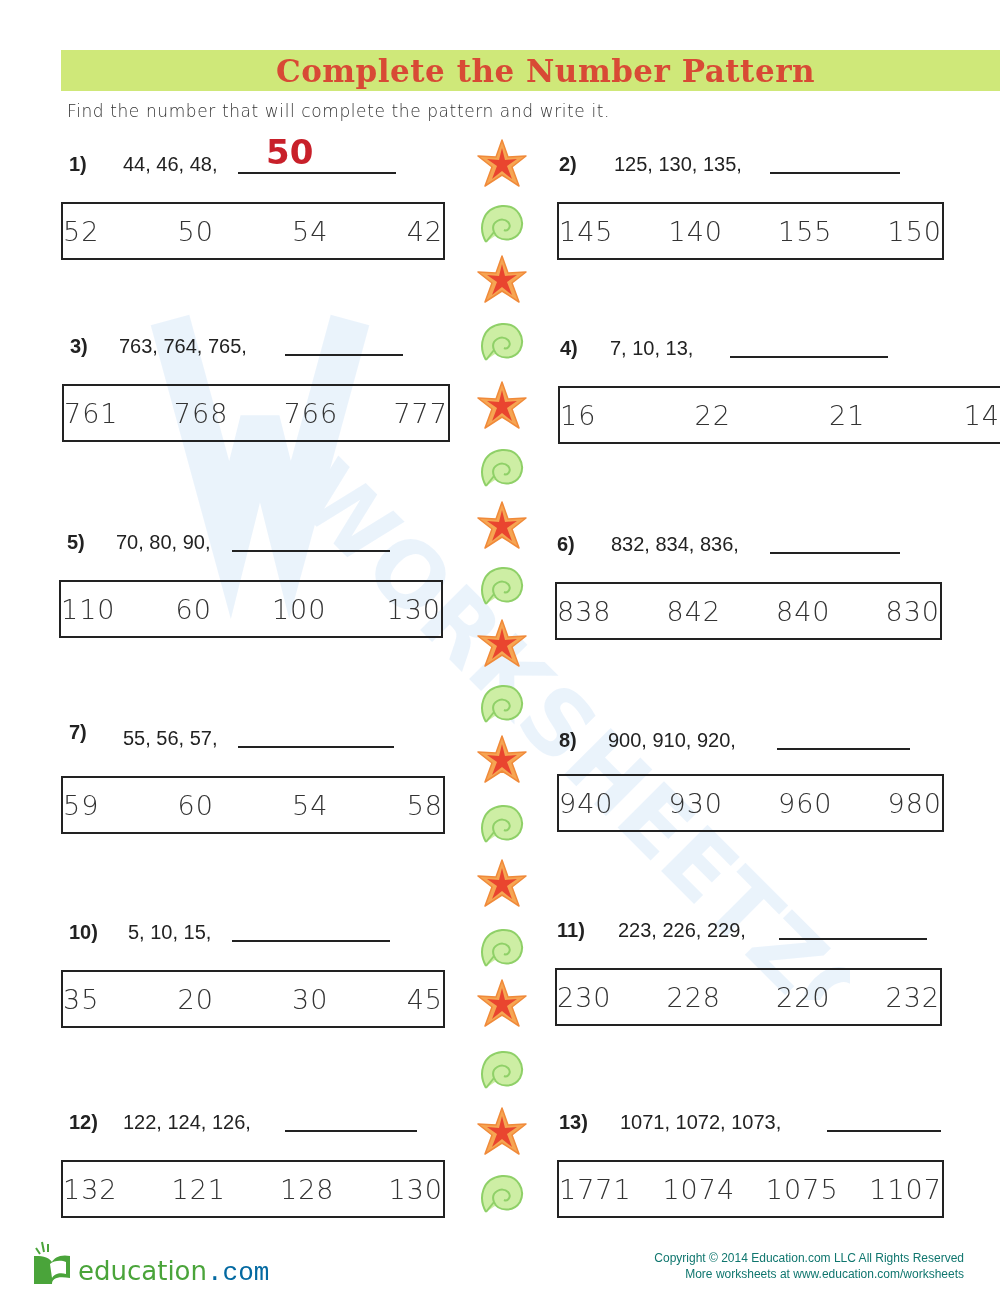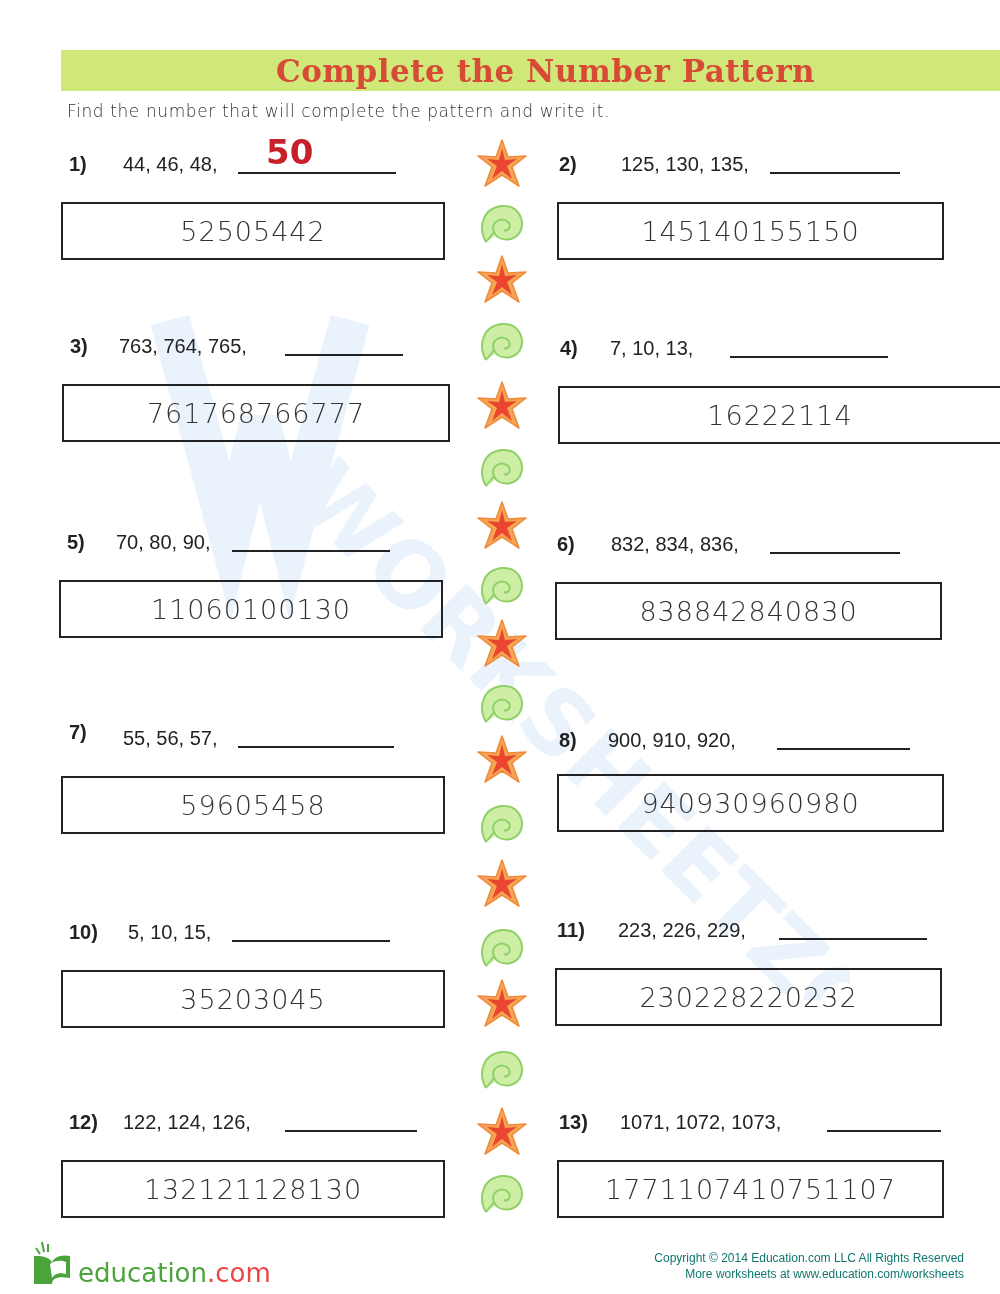--- a/index.html
+++ b/index.html
@@ -6,26 +6,26 @@
   body{width:1000px;height:1294px;position:relative;overflow:hidden;font-family:"Liberation Sans",sans-serif;color:#222;}
   .title-bar{position:absolute;left:61px;top:50px;width:969px;height:41px;background:#cfe879;display:flex;align-items:center;justify-content:center;}
   .title{font-family:"DejaVu Serif",serif;font-weight:bold;font-size:31px;color:#d84a35;letter-spacing:0.5px;}
   .instructions{position:absolute;left:67px;top:101px;font-family:"DejaVu Sans",sans-serif;font-size:17px;color:#333;letter-spacing:0.6px;font-weight:300;}
   .problem{position:absolute;width:388px;}
   .q-line{position:relative;height:40px;}
   .q-num{position:absolute;left:8px;bottom:6px;font-weight:bold;font-size:20px;color:#222;}
   .q-seq{position:absolute;bottom:6px;font-weight:normal;font-size:20px;color:#222;white-space:nowrap;}
   .q-blank{position:absolute;bottom:8px;height:0;border-bottom:2px solid #222;}
   .q-answer{position:absolute;bottom:10px;font-family:"DejaVu Sans",sans-serif;font-weight:bold;font-size:34px;color:#c8202a;}
-  .choices{position:absolute;left:0;width:384px;height:58px;border:2px solid #222;display:flex;align-items:center;justify-content:center;box-sizing:border-box;}
+  .choices{position:absolute;left:0;width:384px;height:58px;border:2px solid #222;display:flex;align-items:center;justify-content:space-between;box-sizing:border-box;}
   .choice{font-family:"DejaVu Sans",sans-serif;font-size:27px;font-weight:300;color:#333;letter-spacing:1px;}
   .deco{position:absolute;left:476px;width:52px;height:52px;}
   .logo{position:absolute;left:30px;top:1240px;display:flex;align-items:flex-end;}
   .logo-text{font-family:"DejaVu Sans",sans-serif;font-size:26px;color:#4aa43a;margin-left:4px;line-height:1;}
-  .logo-text .dotcom{color:#ef4444;}
+  .logo-text .dotcom{color:#0369a1;font-family:Liberation Mono, monospace;}
   .copyright{position:absolute;right:36px;top:1250px;text-align:right;font-size:12px;color:#0f766e;line-height:16px;}
   .watermark{position:absolute;left:150px;top:300px;width:700px;height:700px;opacity:0.10;pointer-events:none;}
 </style>
 </head>
 <body>
 
 <svg class="watermark" viewBox="0 0 700 700">
   <path d="M20 20 L80 240 L110 120 L140 240 L200 20" stroke="#3b8fe0" stroke-width="40" fill="none"></path>
   <text x="140" y="200" transform="rotate(45 140 200)" font-size="90" font-family="DejaVu Sans" font-weight="bold" fill="#3b8fe0">WORKSHEETZONE</text>
 </svg>
@@ -116,21 +116,21 @@
     <span class="choice">132</span>
     <span class="choice">121</span>
     <span class="choice">128</span>
     <span class="choice">130</span>
   </div>
 </div>
 
 <div class="problem" style="left:557px;top:142px;">
   <div class="q-line">
     <span class="q-num" style="left:2px">2)</span>
-    <span class="q-seq" style="left:64px">125, 130, 135,</span>
+    <span class="q-seq" style="left:57px">125, 130, 135,</span>
     <span class="q-blank" style="left:213px;width:130px"></span>
   </div>
   <div class="choices" style="top:60px;width:387px">
     <span class="choice">145</span>
     <span class="choice">140</span>
     <span class="choice">155</span>
     <span class="choice">150</span>
   </div>
 </div>
 

